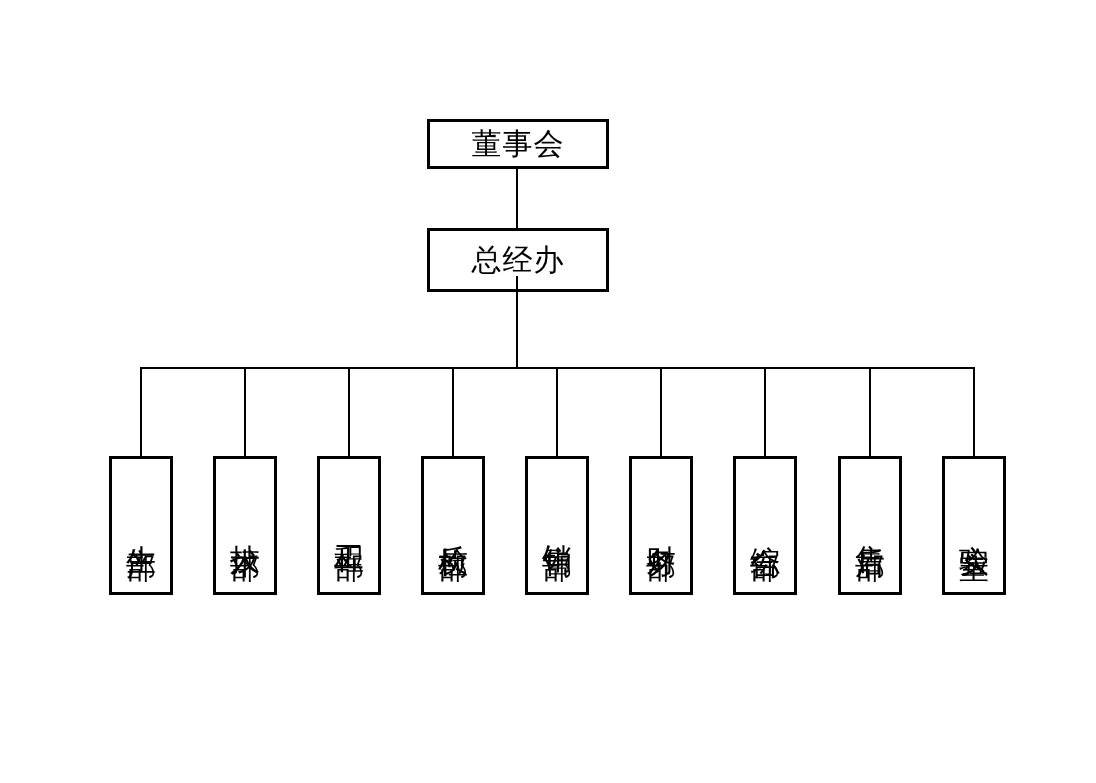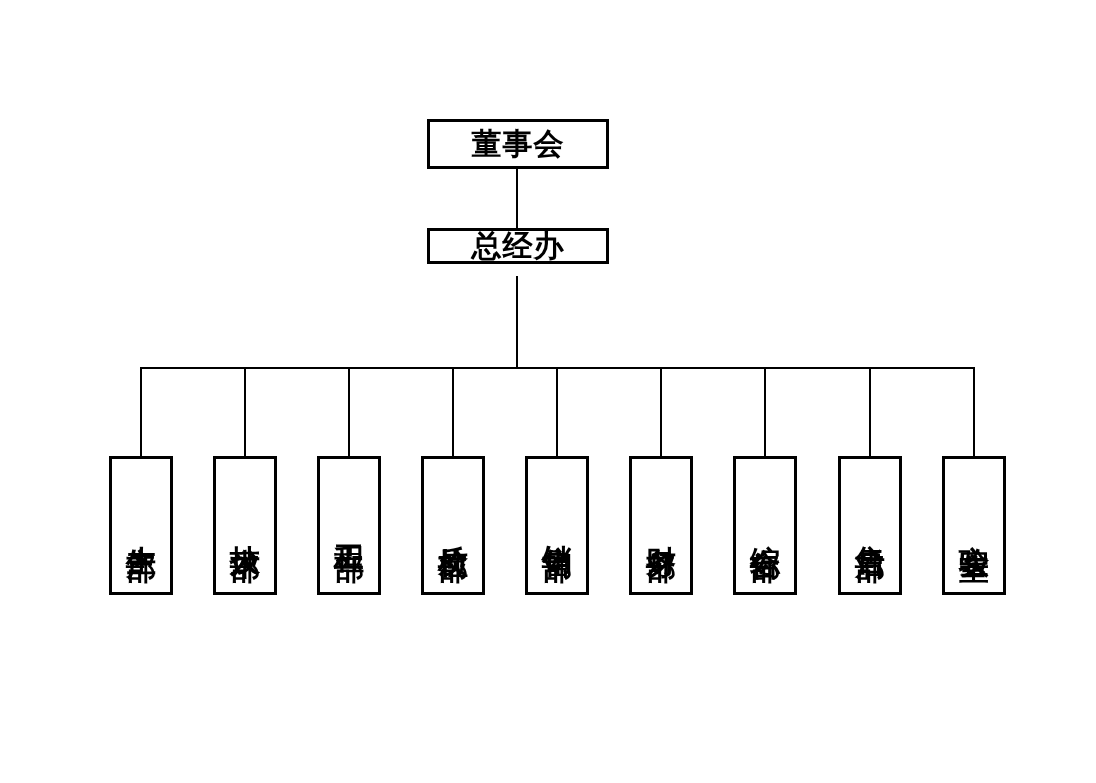--- a/index.html
+++ b/index.html
@@ -1,15 +1,15 @@
 <!DOCTYPE html>
 <html><head>
 <meta charset="utf-8">
 <style>
-  * { margin: 0; padding: 0; box-sizing: border-box; font-weight: bold; }
+  * { margin: 0; padding: 0; box-sizing: border-box; }
   html, body { width: 1096px; height: 783px; }
   body {
     background: #ffffff;
     font-family: "Liberation Serif", "DejaVu Serif", serif;
     color: #000000;
   }
   .canvas {
     position: relative;
     width: 1096px;
     height: 783px;
@@ -25,21 +25,21 @@
     justify-content: center;
   }
   .node-h {
     left: 427px;
     width: 182px;
     height: 50px;
     font-size: 30px;
     letter-spacing: 1px;
   }
   .node-board { top: 119px; }
-  .node-gm   { top: 228px; height: 36px; }
+  .node-gm   { top: 228px; height: 64px; }
   .node-dept {
     top: 456px;
     width: 64px;
     height: 139px;
     font-size: 30px;
   }
   .node-dept .vlabel {
     writing-mode: vertical-rl;
     text-orientation: upright;
     line-height: 1;

